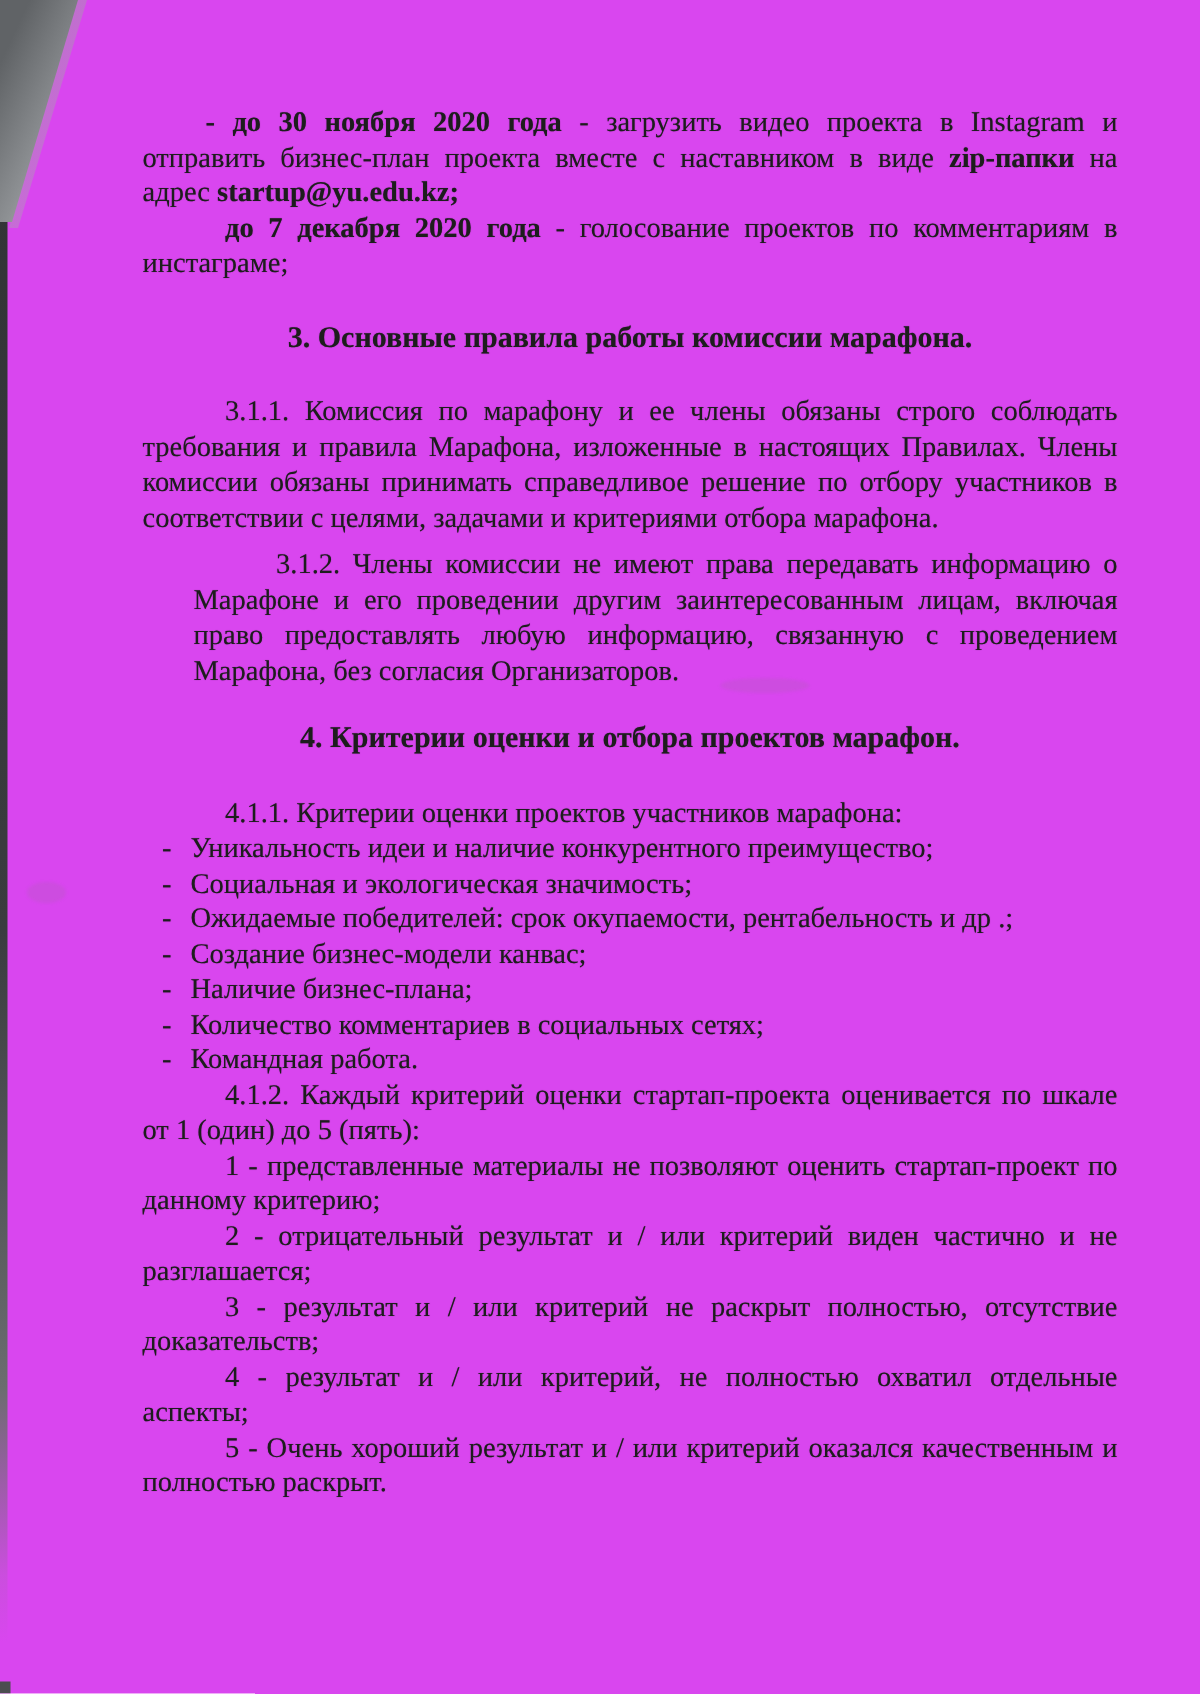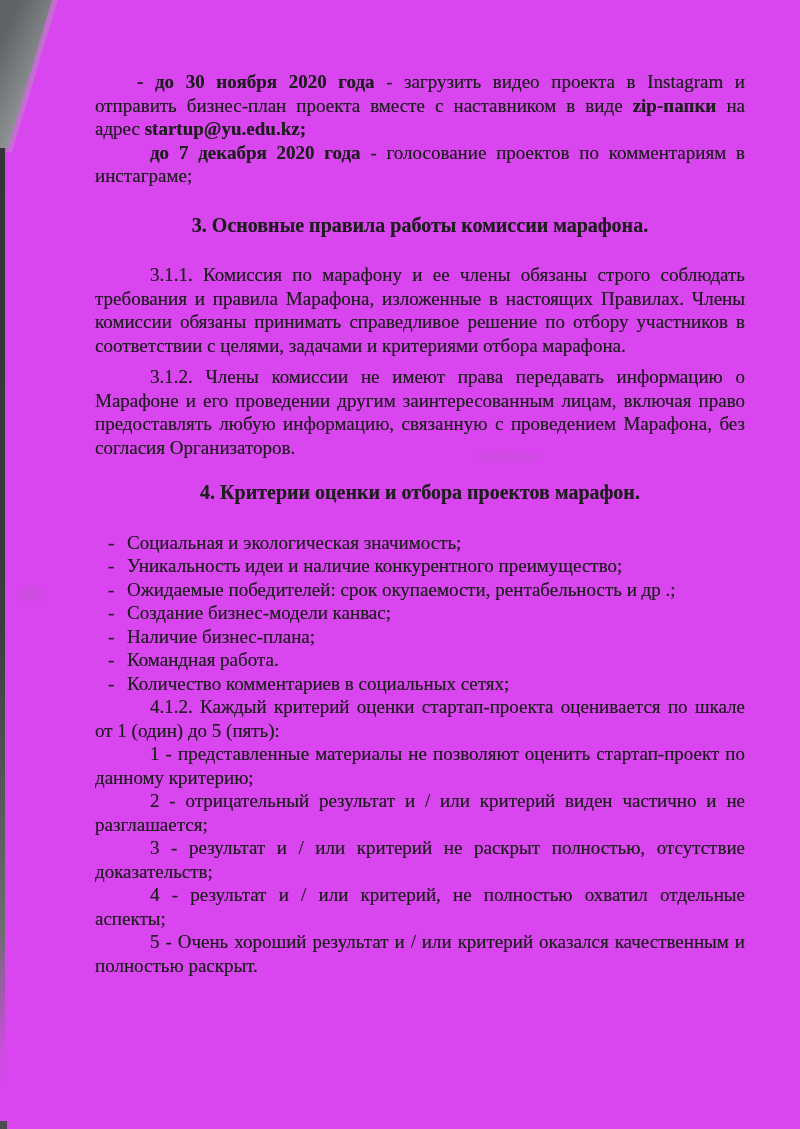--- a/index.html
+++ b/index.html
@@ -72,21 +72,21 @@
 
   h2.heading {
     margin: 26px 0 26px 0;
     font-size: 20px;
     line-height: 23.5px;
     font-weight: bold;
     text-align: center;
     text-indent: 0;
   }
   h2.heading-4 { margin-top: 22px; }
-  .p312 { margin-top: 8px; }
+  .p312 { margin-top: 8px; margin-left: 34px; }
   .p412 { }
 
   .bullets { margin: 0; }
   .bullet {
     padding-left: 13px;
     text-align: left;
     text-indent: 0;
   }
   .dash {
     display: inline-block;
@@ -113,29 +113,30 @@
 
 
     <h2 class="heading">3. Основные правила работы комиссии марафона.</h2>
 
     <p class="para">3.1.1. Комиссия по марафону и ее члены обязаны строго соблюдать требования и правила Марафона, изложенные в настоящих Правилах. Члены комиссии обязаны принимать справедливое решение по отбору участников в соответствии с целями, задачами и критериями отбора марафона.</p>
 
     <p class="para p312">3.1.2. Члены комиссии не имеют права передавать информацию о Марафоне и его проведении другим заинтересованным лицам, включая право предоставлять любую информацию, связанную с проведением Марафона, без согласия Организаторов.</p>
 
     <h2 class="heading heading-4">4. Критерии оценки и отбора проектов марафон.</h2>
 
+    <p class="para">4.1.1. Критерии оценки проектов участников марафона:</p>
 
     <div class="bullets">
+      <div class="bullet"><span class="dash">-</span><span>Уникальность идеи и наличие конкурентного преимущество;</span></div>
       <div class="bullet"><span class="dash">-</span><span>Социальная и экологическая значимость;</span></div>
-      <div class="bullet"><span class="dash">-</span><span>Уникальность идеи и наличие конкурентного преимущество;</span></div>
       <div class="bullet"><span class="dash">-</span><span>Ожидаемые победителей: срок окупаемости, рентабельность и др .;</span></div>
       <div class="bullet"><span class="dash">-</span><span>Создание бизнес-модели канвас;</span></div>
       <div class="bullet"><span class="dash">-</span><span>Наличие бизнес-плана;</span></div>
+      <div class="bullet"><span class="dash">-</span><span>Количество комментариев в социальных сетях;</span></div>
       <div class="bullet"><span class="dash">-</span><span>Командная работа.</span></div>
-      <div class="bullet"><span class="dash">-</span><span>Количество комментариев в социальных сетях;</span></div>
     </div>
 
     <p class="para p412">4.1.2. Каждый критерий оценки стартап-проекта оценивается по шкале от 1 (один) до 5 (пять):</p>
 
     <p class="para">1 - представленные материалы не позволяют оценить стартап-проект по данному критерию;</p>
     <p class="para">2 - отрицательный результат и / или критерий виден частично и не разглашается;</p>
     <p class="para">3 - результат и / или критерий не раскрыт полностью, отсутствие доказательств;</p>
     <p class="para">4 - результат и / или критерий, не полностью охватил отдельные аспекты;</p>
     <p class="para">5 - Очень хороший результат и / или критерий оказался качественным и полностью раскрыт.</p>
 

